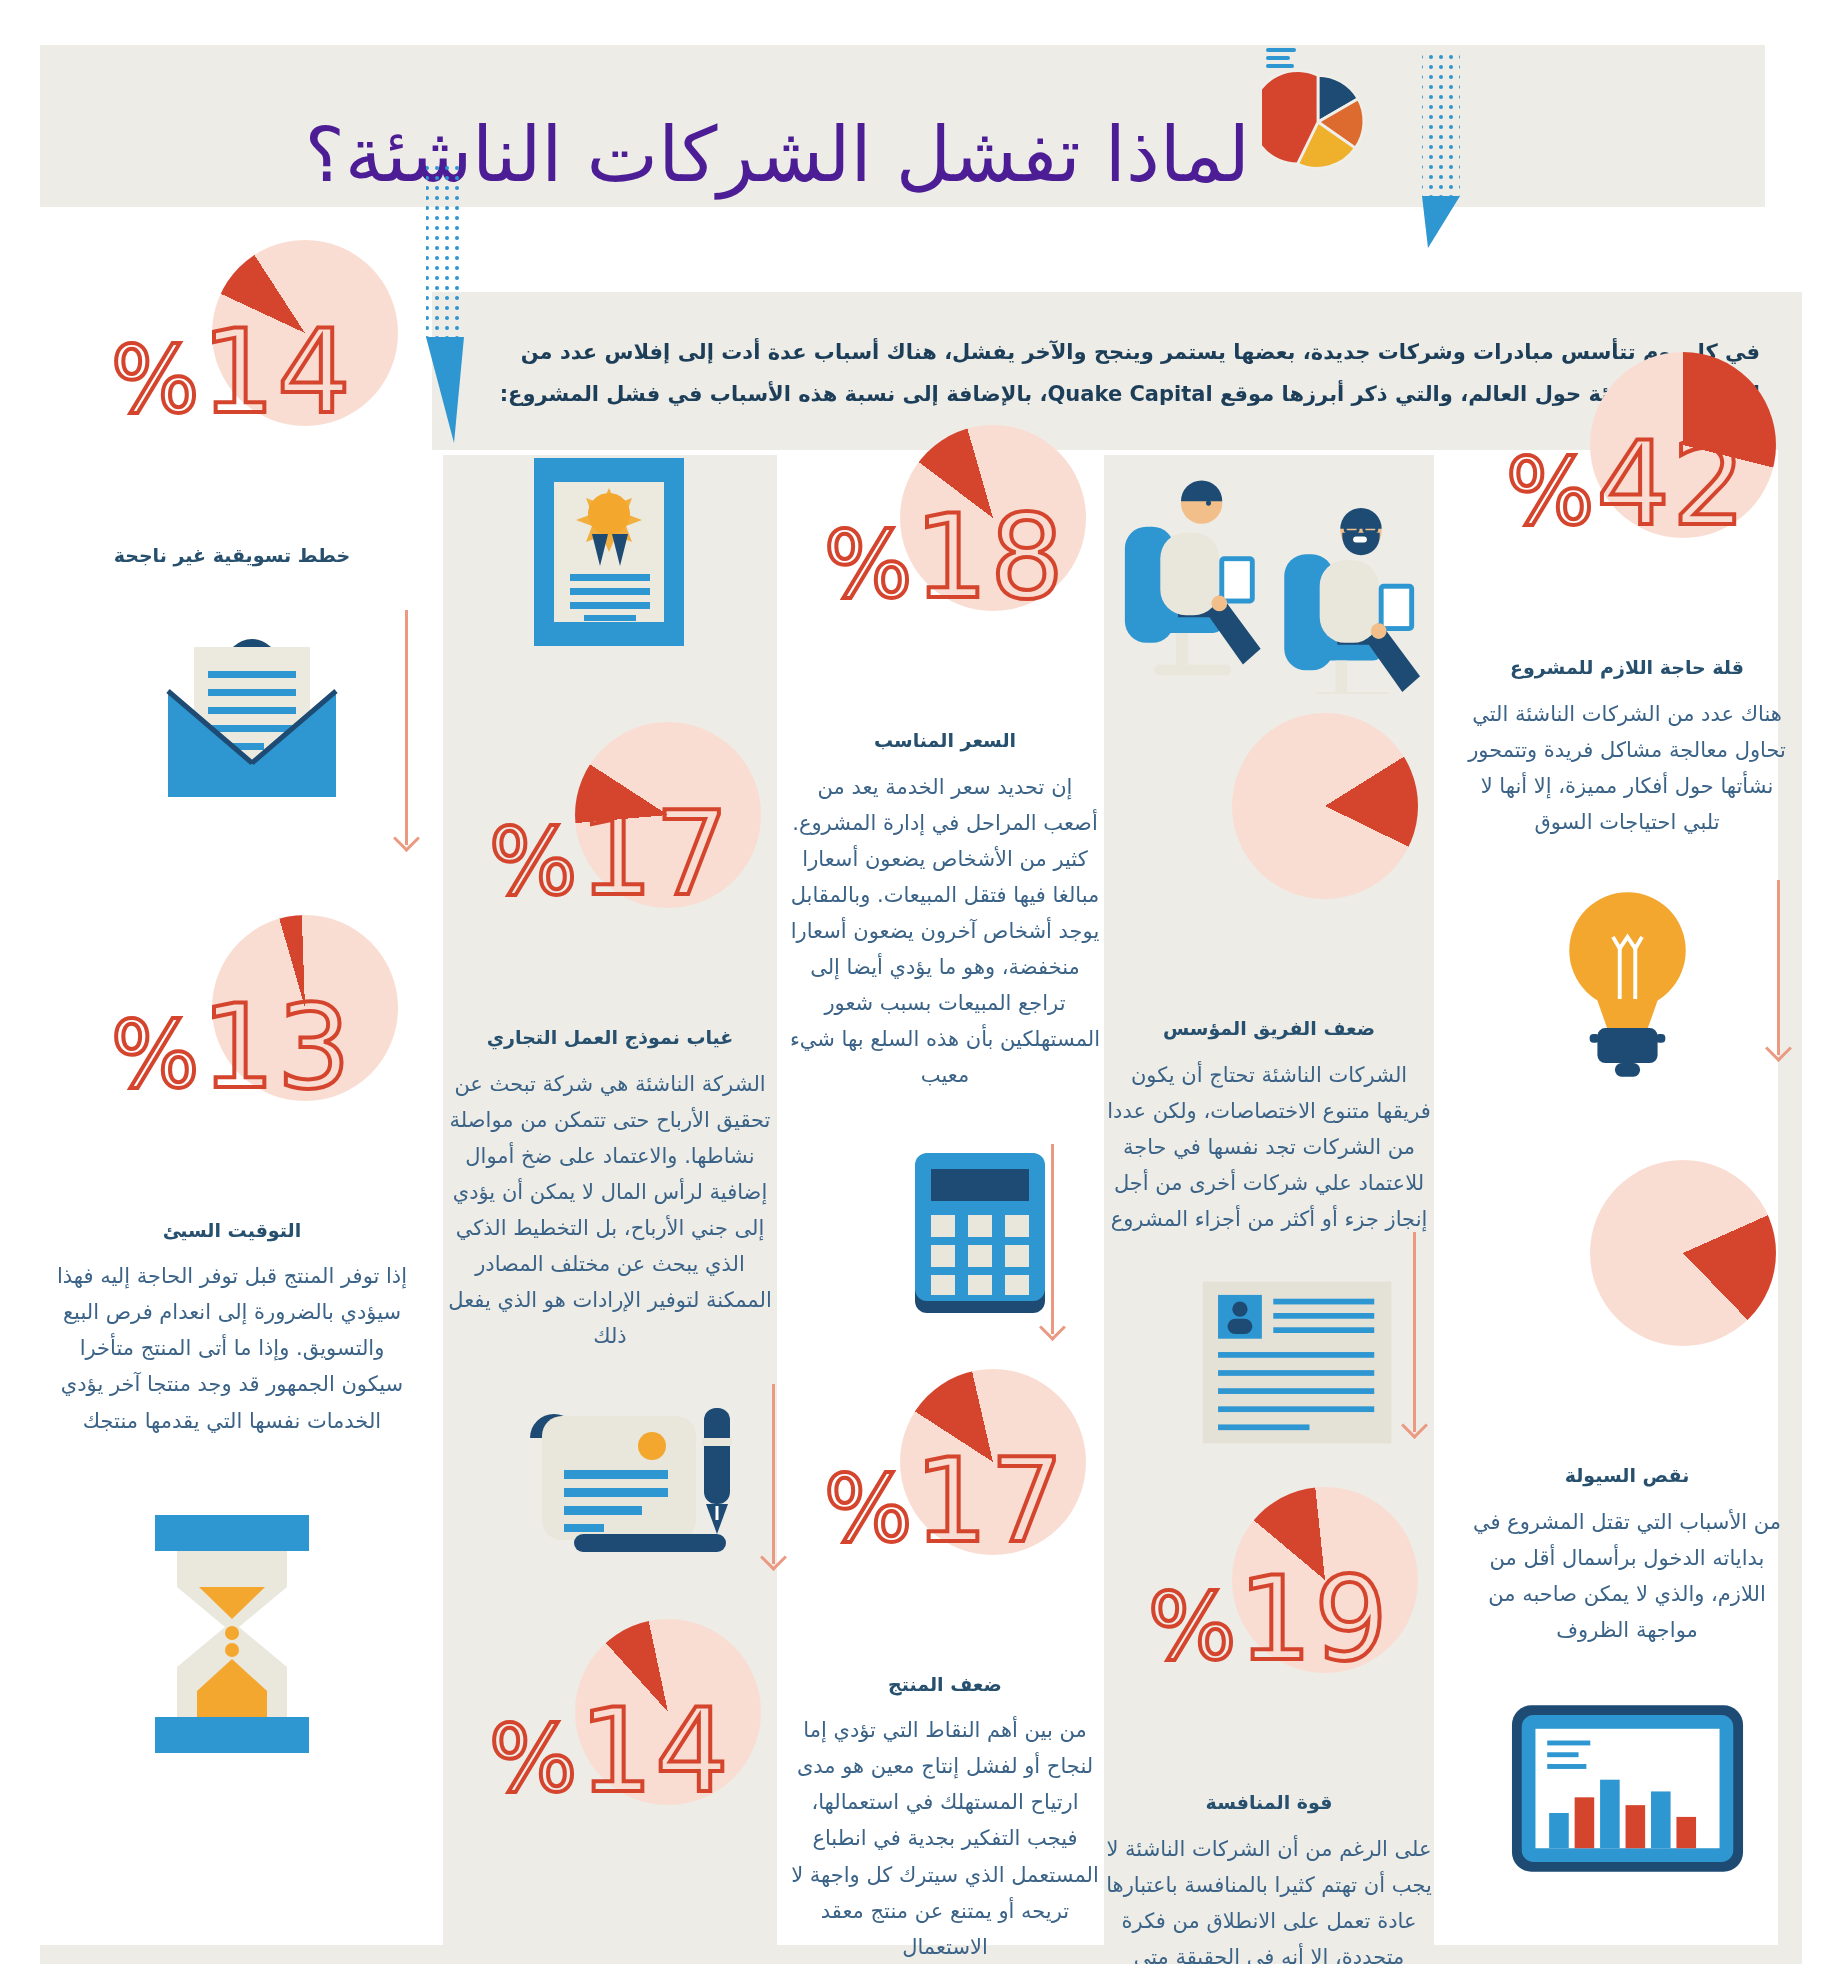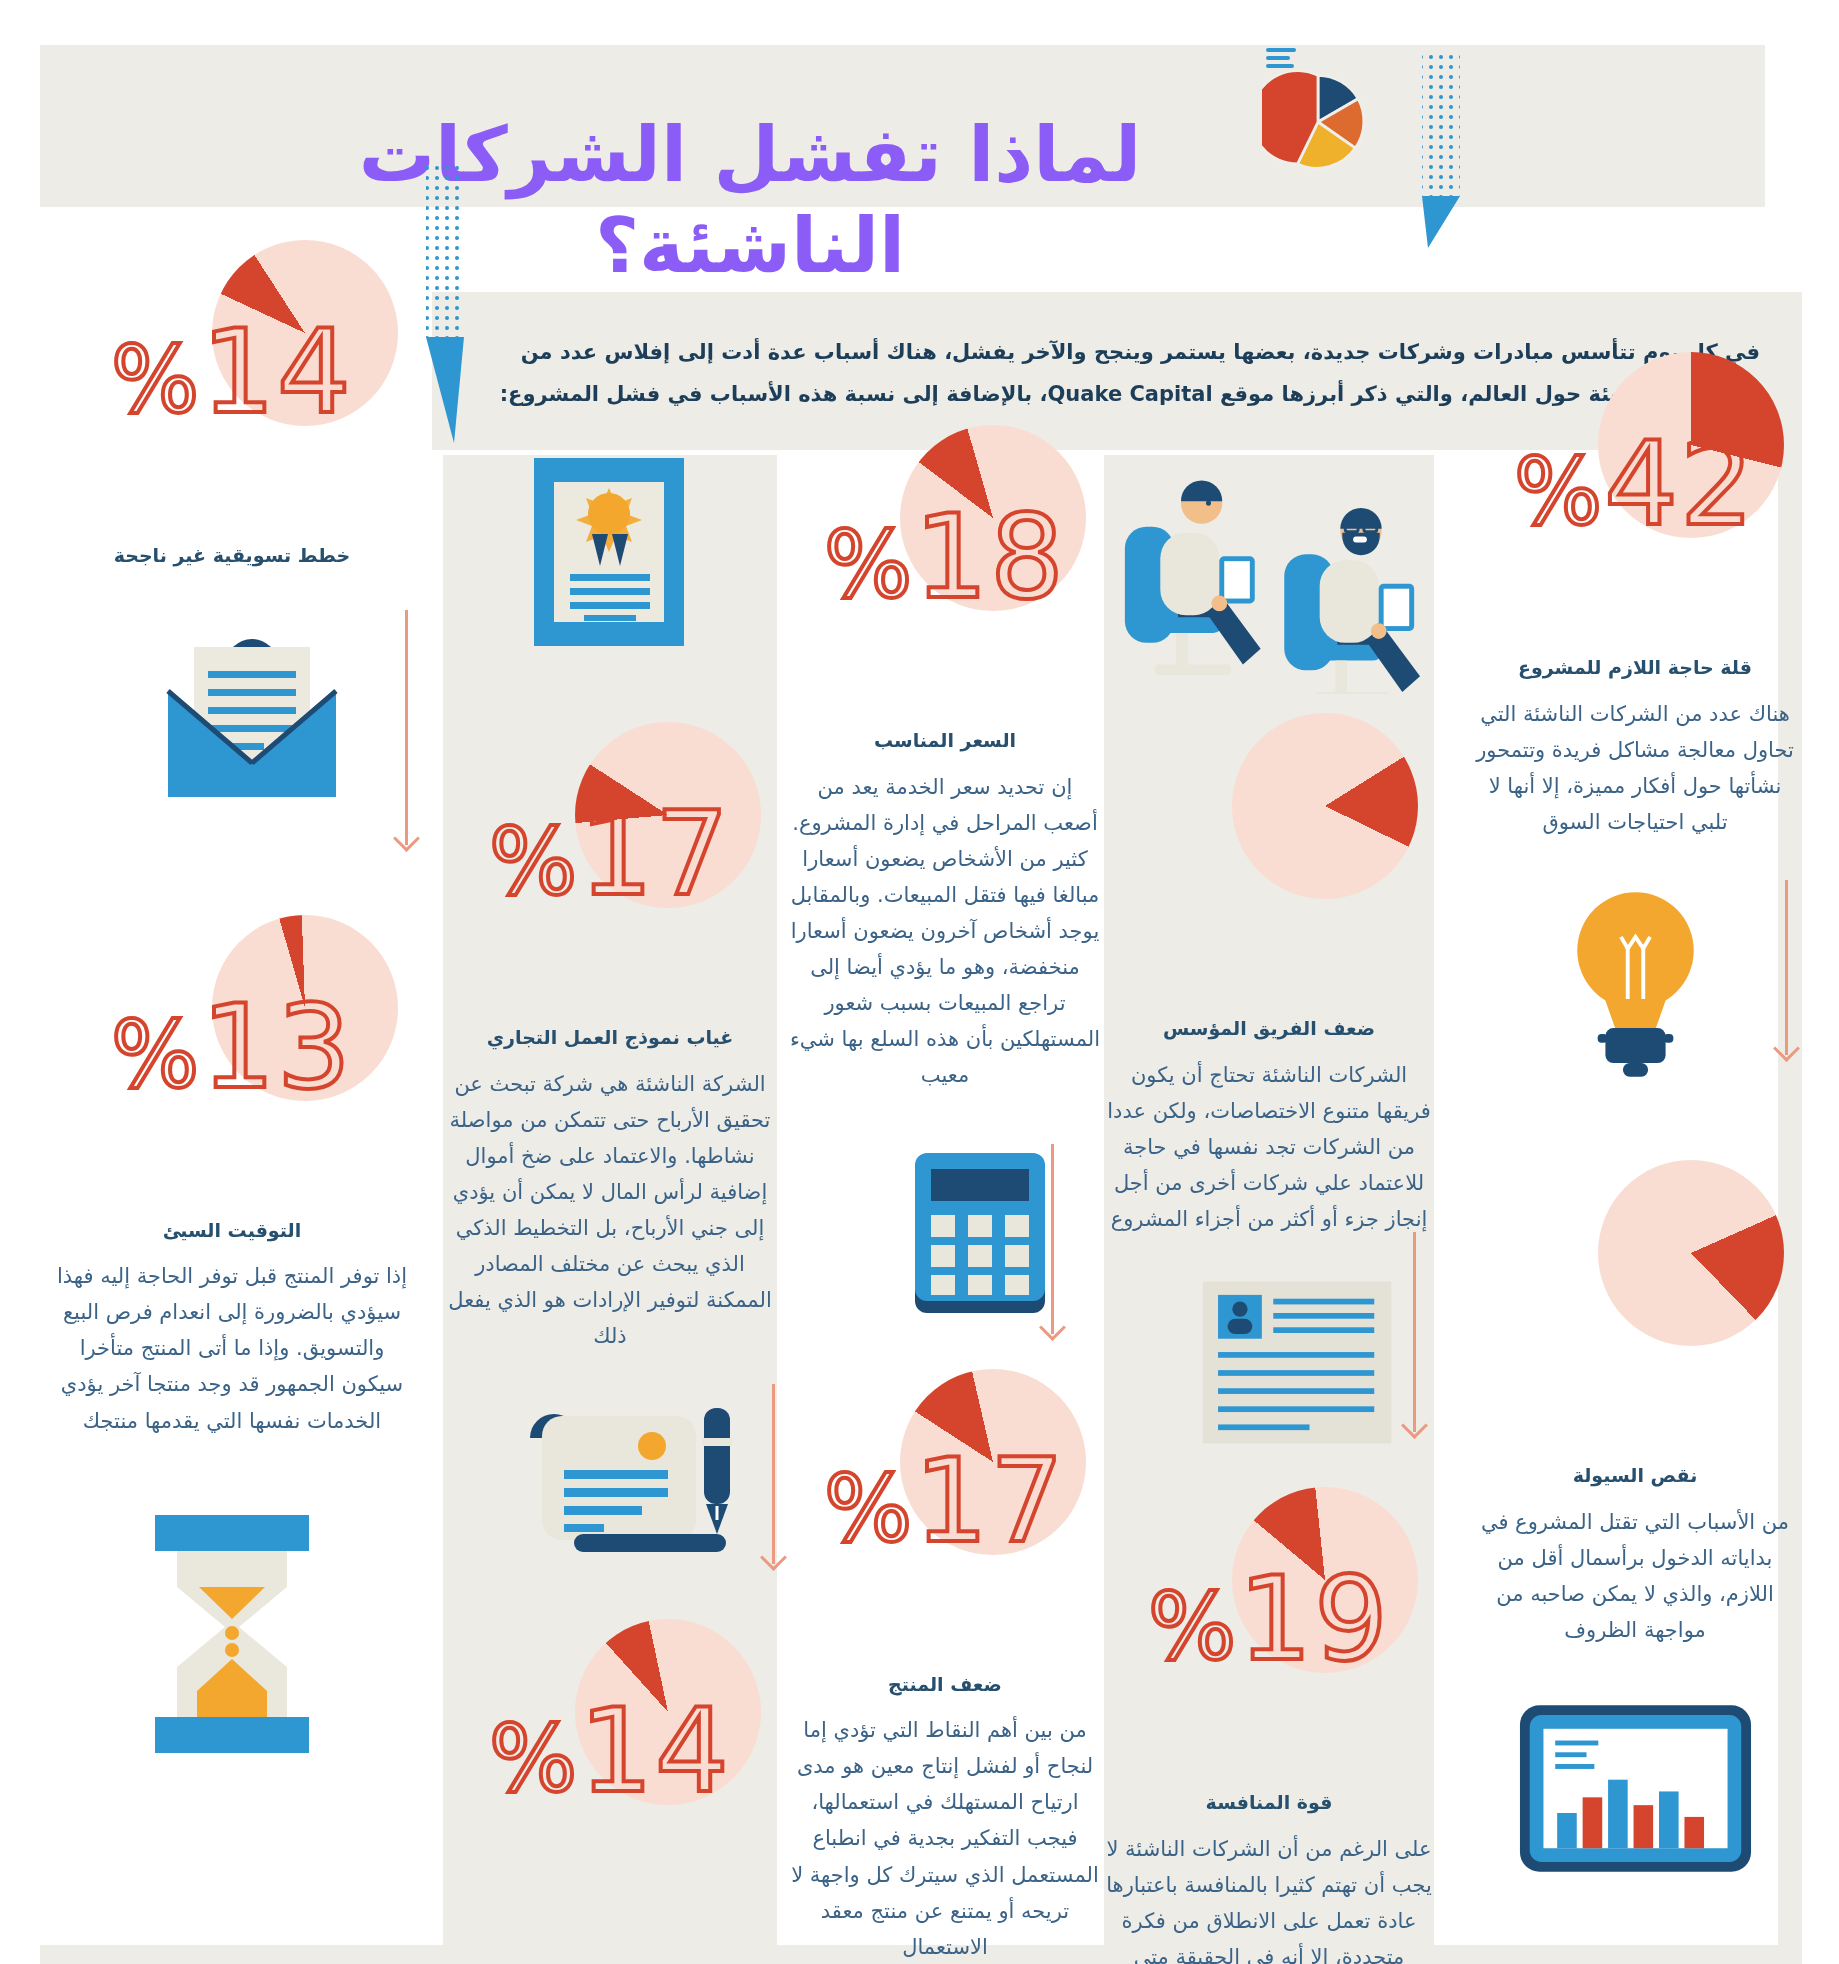--- a/index.html
+++ b/index.html
@@ -6,32 +6,32 @@
   .page{position:relative;width:1839px;height:1964px;background:#fff;overflow:hidden;
         font-family:"DejaVu Sans",sans-serif;direction:rtl;}
   .band,.colbg,.strip{position:absolute;background:#edece7;}
   .header-band{left:40px;top:45px;width:1725px;height:162px;}
   .intro-band{left:432px;top:292px;width:1370px;height:158px;}
   .strip-right{left:1778px;top:292px;width:24px;height:1655px;}
   .footer-band{left:40px;top:1945px;width:1762px;height:19px;}
   .colbg-b{left:1104px;top:455px;width:330px;height:1490px;}
   .colbg-d{left:443px;top:455px;width:334px;height:1490px;}
 
-  .page-title{position:absolute;left:250px;top:58px;width:1000px;text-align:center;
-        font-size:76px;font-weight:bold;color:#8b5cf6;line-height:1.2;}
+  .page-title{position:absolute;left:250px;top:58px;width:1000px;text-align:right;
+        font-size:76px;font-weight:normal;color:#4c1d95;line-height:1.2;}
   .logo{position:absolute;left:1262px;top:66px;}
   .menu{position:absolute;left:1266px;top:48px;}
   .ribbon-title{position:absolute;left:1418px;top:54px;}
   .ribbon-col{position:absolute;left:424px;top:165px;}
 
   .intro-text{position:absolute;left:470px;top:310px;width:1290px;text-align:right;
         font-size:21px;font-weight:bold;color:#1d3e59;line-height:2.0;}
 
   .col{position:absolute;}
-  .col-a{left:1462px;top:352px;width:330px;margin-left:8px;}
+  .col-a{left:1462px;top:352px;width:330px;}
   .col-b{left:1104px;top:448px;width:330px;}
   .col-c{left:788px;top:425px;width:314px;}
   .col-d{left:443px;top:452px;width:334px;}
   .col-e{left:50px;top:240px;width:364px;}
 
   .cause{position:relative;text-align:center;}
   .pct{position:relative;height:278px;}
   .pie{position:absolute;top:0;right:16px;width:186px;height:186px;border-radius:50%;}
   .num{position:absolute;left:0;right:0;top:74px;font-size:116px;font-weight:400;
        letter-spacing:2px;color:#d5452e;line-height:1;direction:ltr;}

